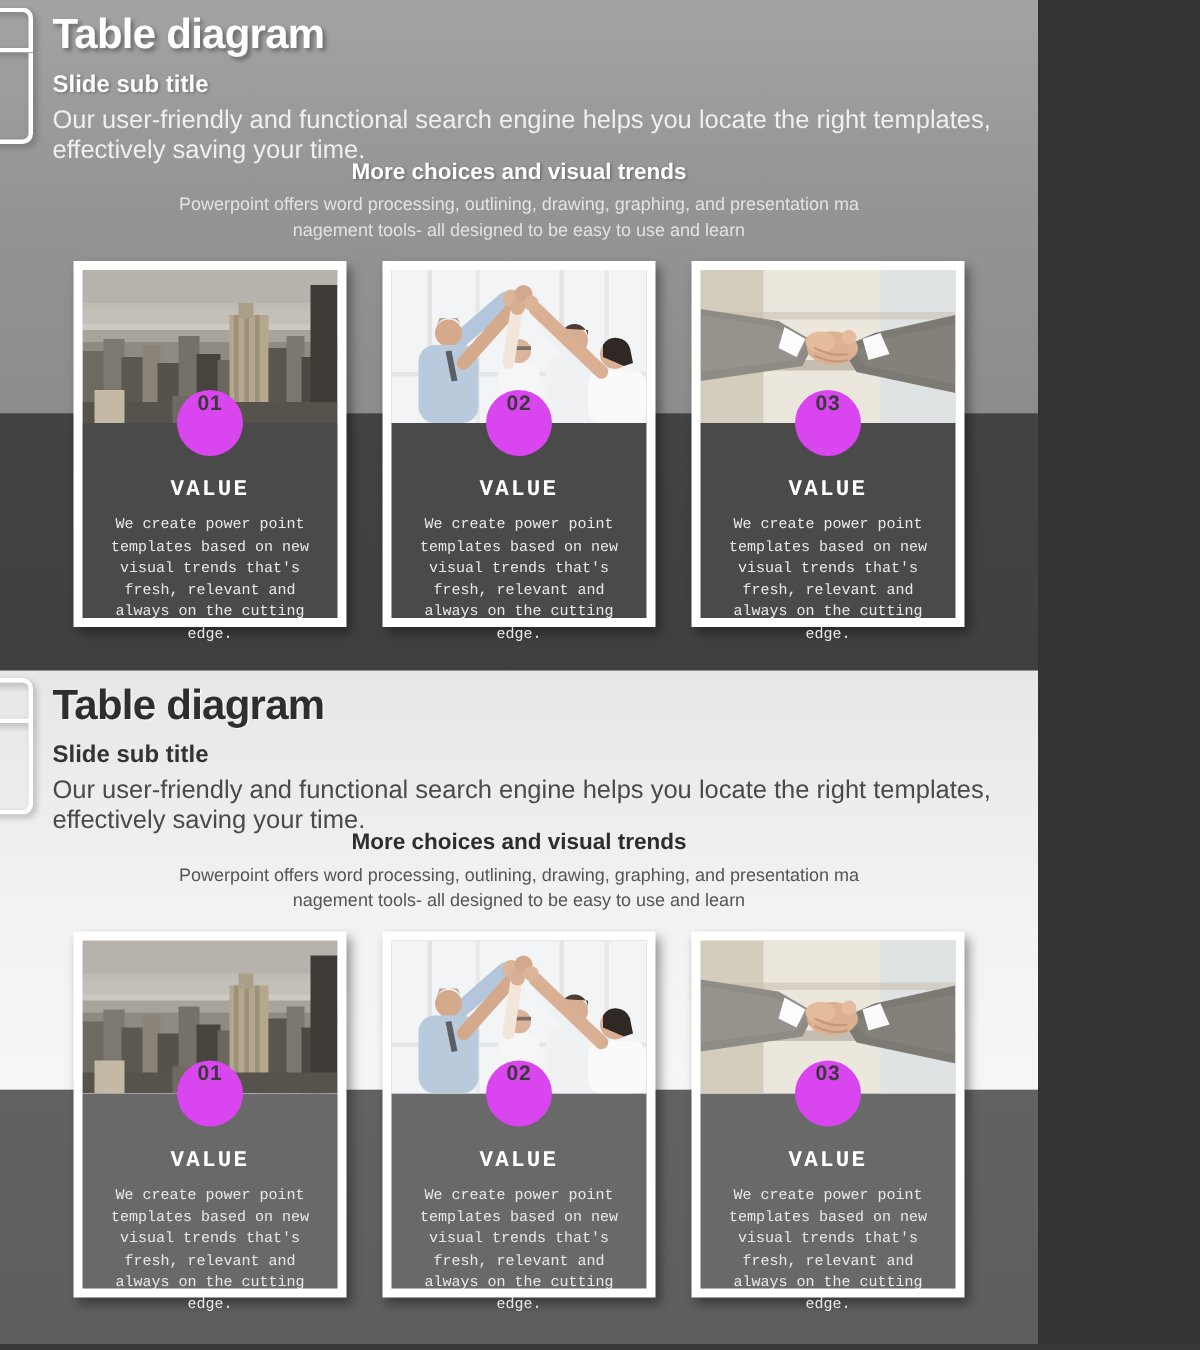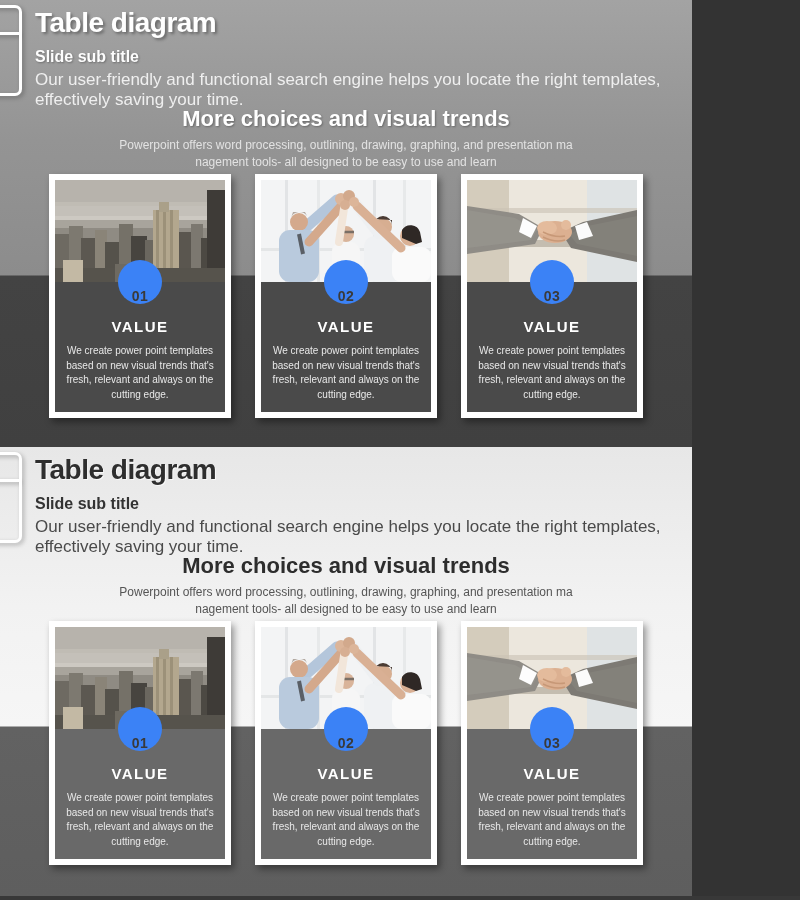--- a/index.html
+++ b/index.html
@@ -39,40 +39,40 @@
   .description{font-size:17px;margin-top:4px;}
   .dark .title{color:#ffffff;text-shadow:2px 2px 3px rgba(0,0,0,0.35);}
   .dark .subtitle{color:#fdfdfd;text-shadow:1px 1px 2px rgba(0,0,0,0.3);}
   .dark .description{color:#efefef;}
   .light .title{color:#2e2e2e;text-shadow:1px 1px 0 rgba(255,255,255,0.7);}
   .light .subtitle{color:#333333;}
   .light .description{color:#4a4a4a;}
 
   
   .section{position:absolute;left:0;right:0;top:106px;text-align:center;}
-  .section-heading{font-size:22px;font-weight:bold;}
+  .section-heading{font-size:15px;font-weight:bold;}
   .section-text{font-size:12px;line-height:1.4;margin-top:5px;}
   .dark .section-heading{color:#ffffff;text-shadow:1px 1px 2px rgba(0,0,0,0.3);}
   .dark .section-text{color:#e2e2e2;}
   .light .section-heading{color:#2d2d2d;}
   .light .section-text{color:#555555;}
 
   
   .cards{position:absolute;left:0;right:0;top:174px;
          display:flex;justify-content:center;gap:24px;}
   .card{width:170px;height:232px;background:#ffffff;padding:6px;position:relative;
         box-shadow:3px 4px 7px rgba(0,0,0,0.4);}
   .photo{width:170px;height:102px;overflow:hidden;position:relative;background:#ccc;}
   .photo svg{display:block;}
   .circle{position:absolute;top:86px;left:50%;transform:translateX(-50%);
-          width:44px;height:44px;border-radius:50%;background:#3b82f6;z-index:3;
-          display:flex;align-items:flex-end;justify-content:center;}
+          width:44px;height:44px;border-radius:50%;background:#d946ef;z-index:3;
+          display:flex;align-items:flex-start;justify-content:center;}
   .circle span{font-size:14px;font-weight:bold;color:#3a3a3a;letter-spacing:0.5px;}
   .card-body{width:170px;height:130px;box-sizing:border-box;padding:36px 8px 0 8px;
-             text-align:center;}
+             text-align:center;font-family:Liberation Mono, monospace;}
   .dark .card-body{background:#4a4a4a;}
   .light .card-body{background:#696969;}
   .value{font-size:15px;font-weight:bold;color:#ffffff;letter-spacing:1.5px;}
   .card-text{font-size:10px;line-height:1.45;color:#e8e8e8;margin-top:9px;}
 </style>
 </head>
 <body>
 
 <div class="page">
 

